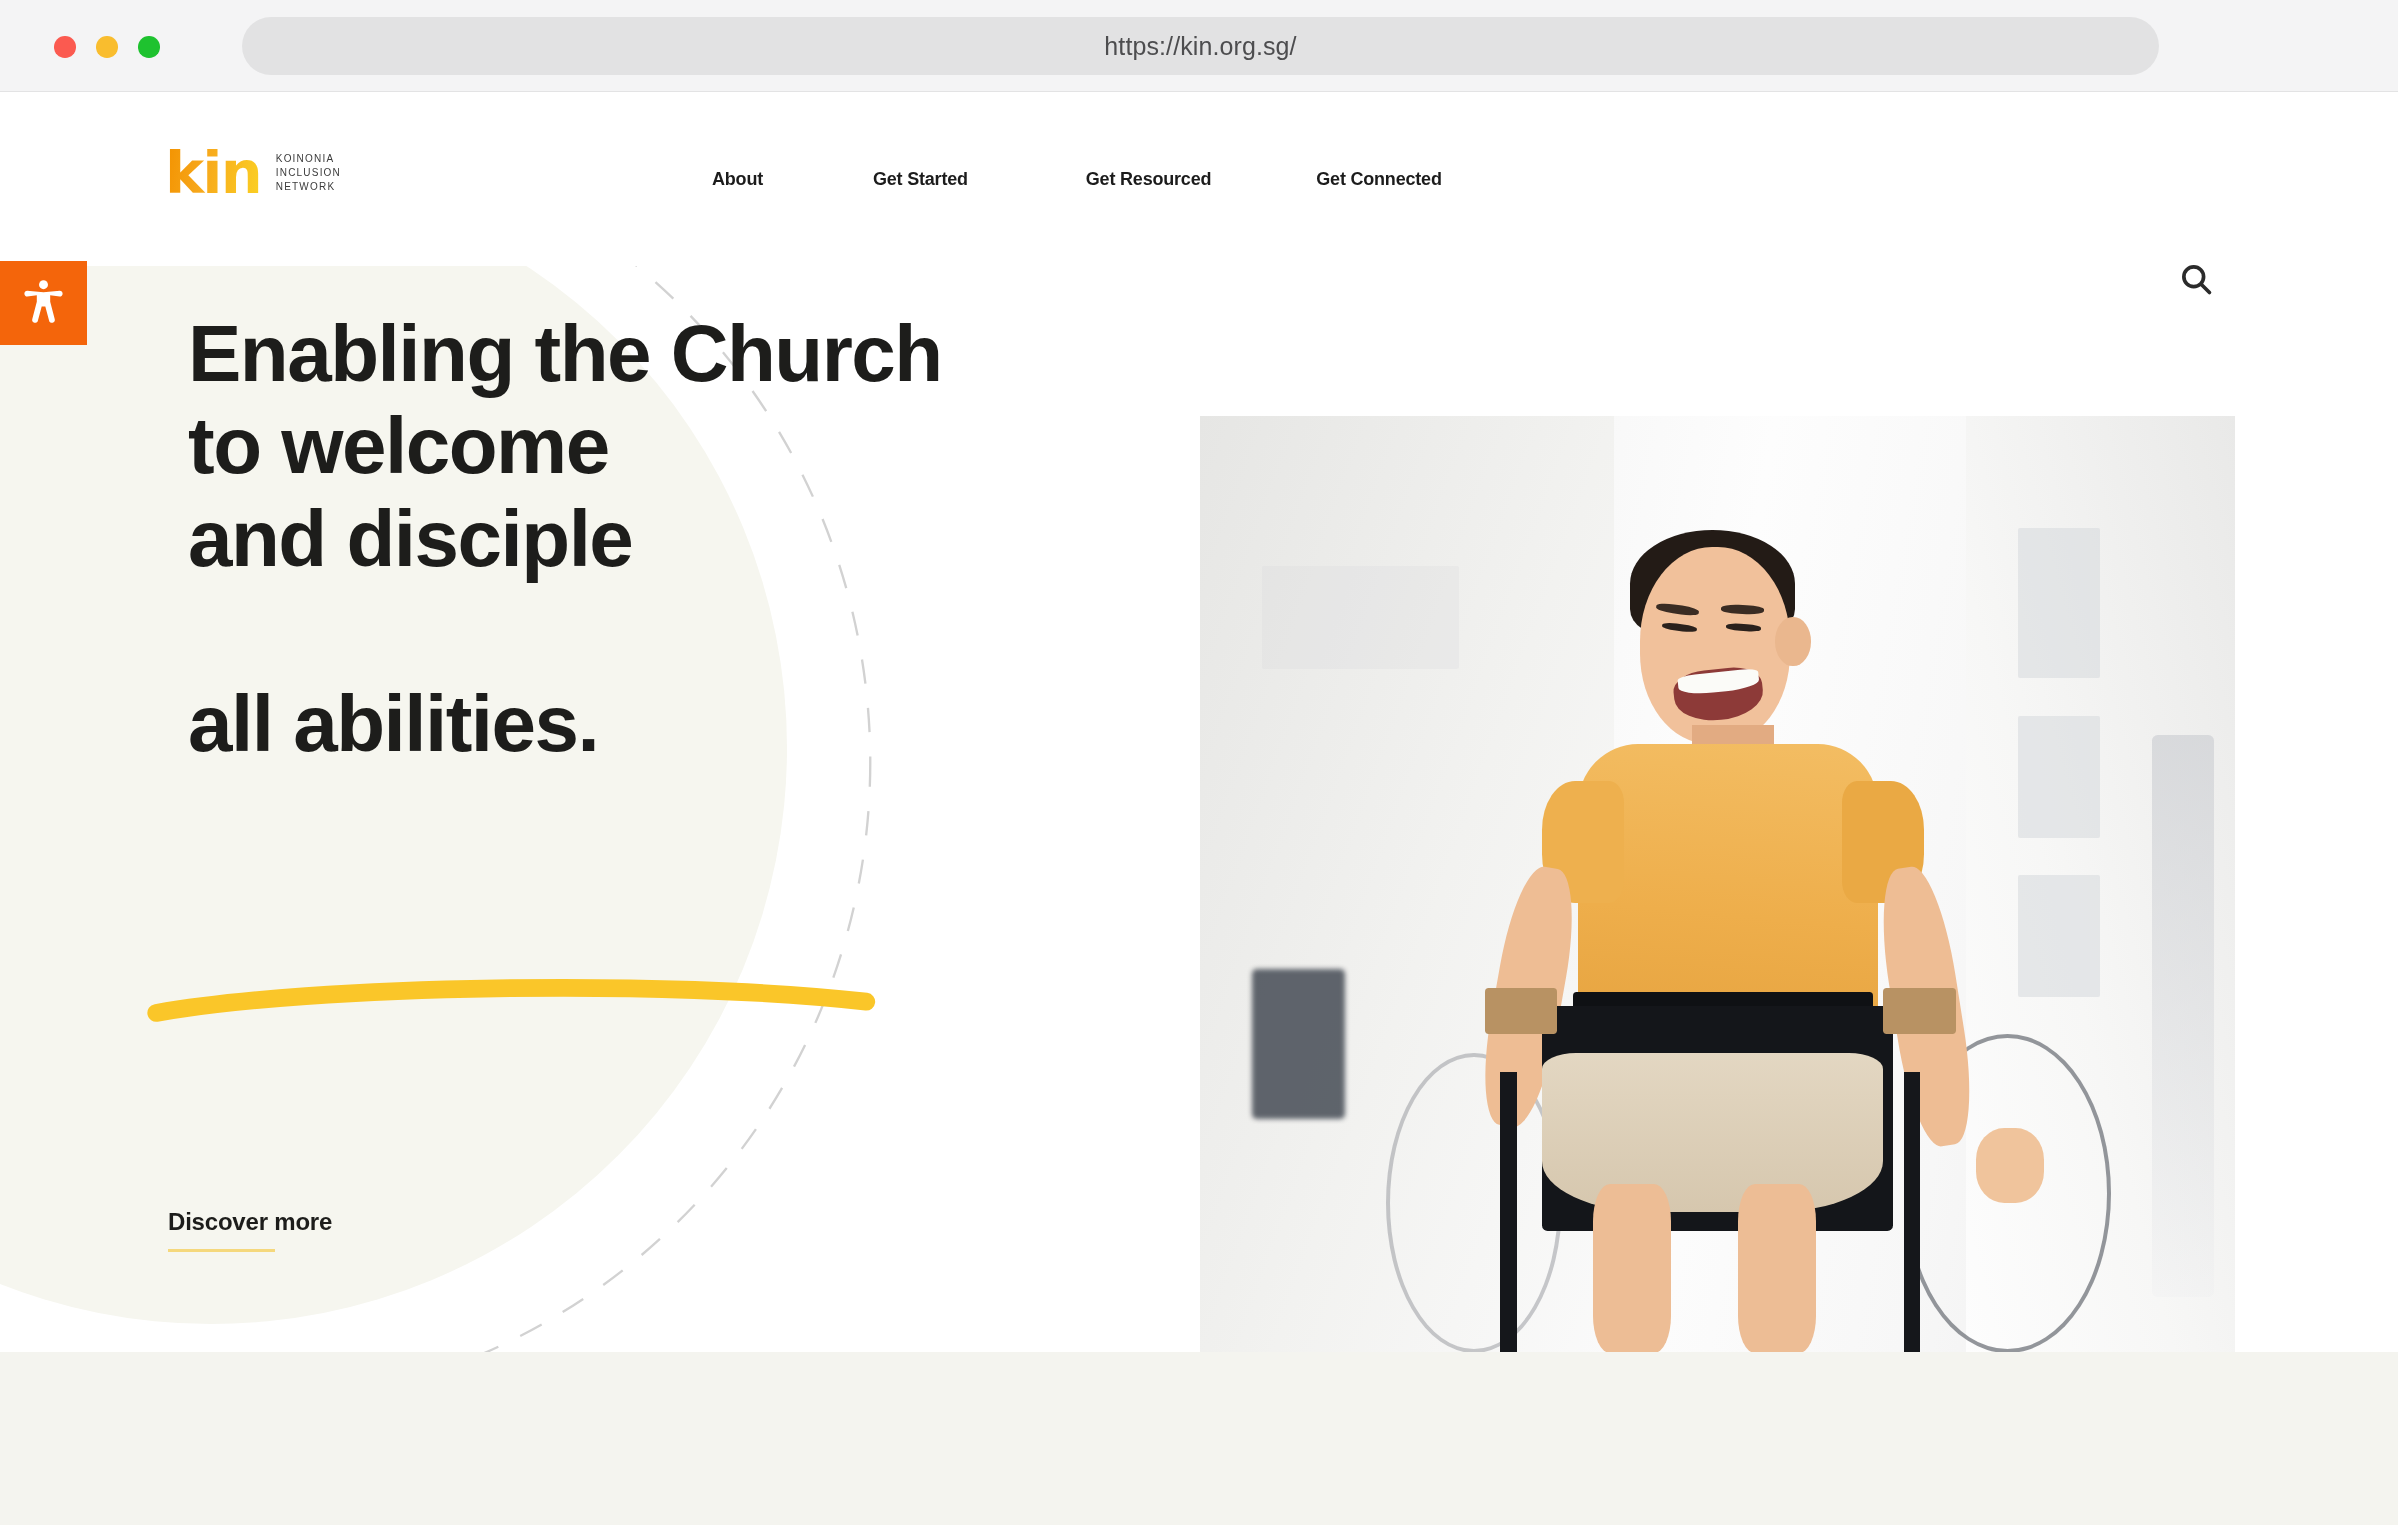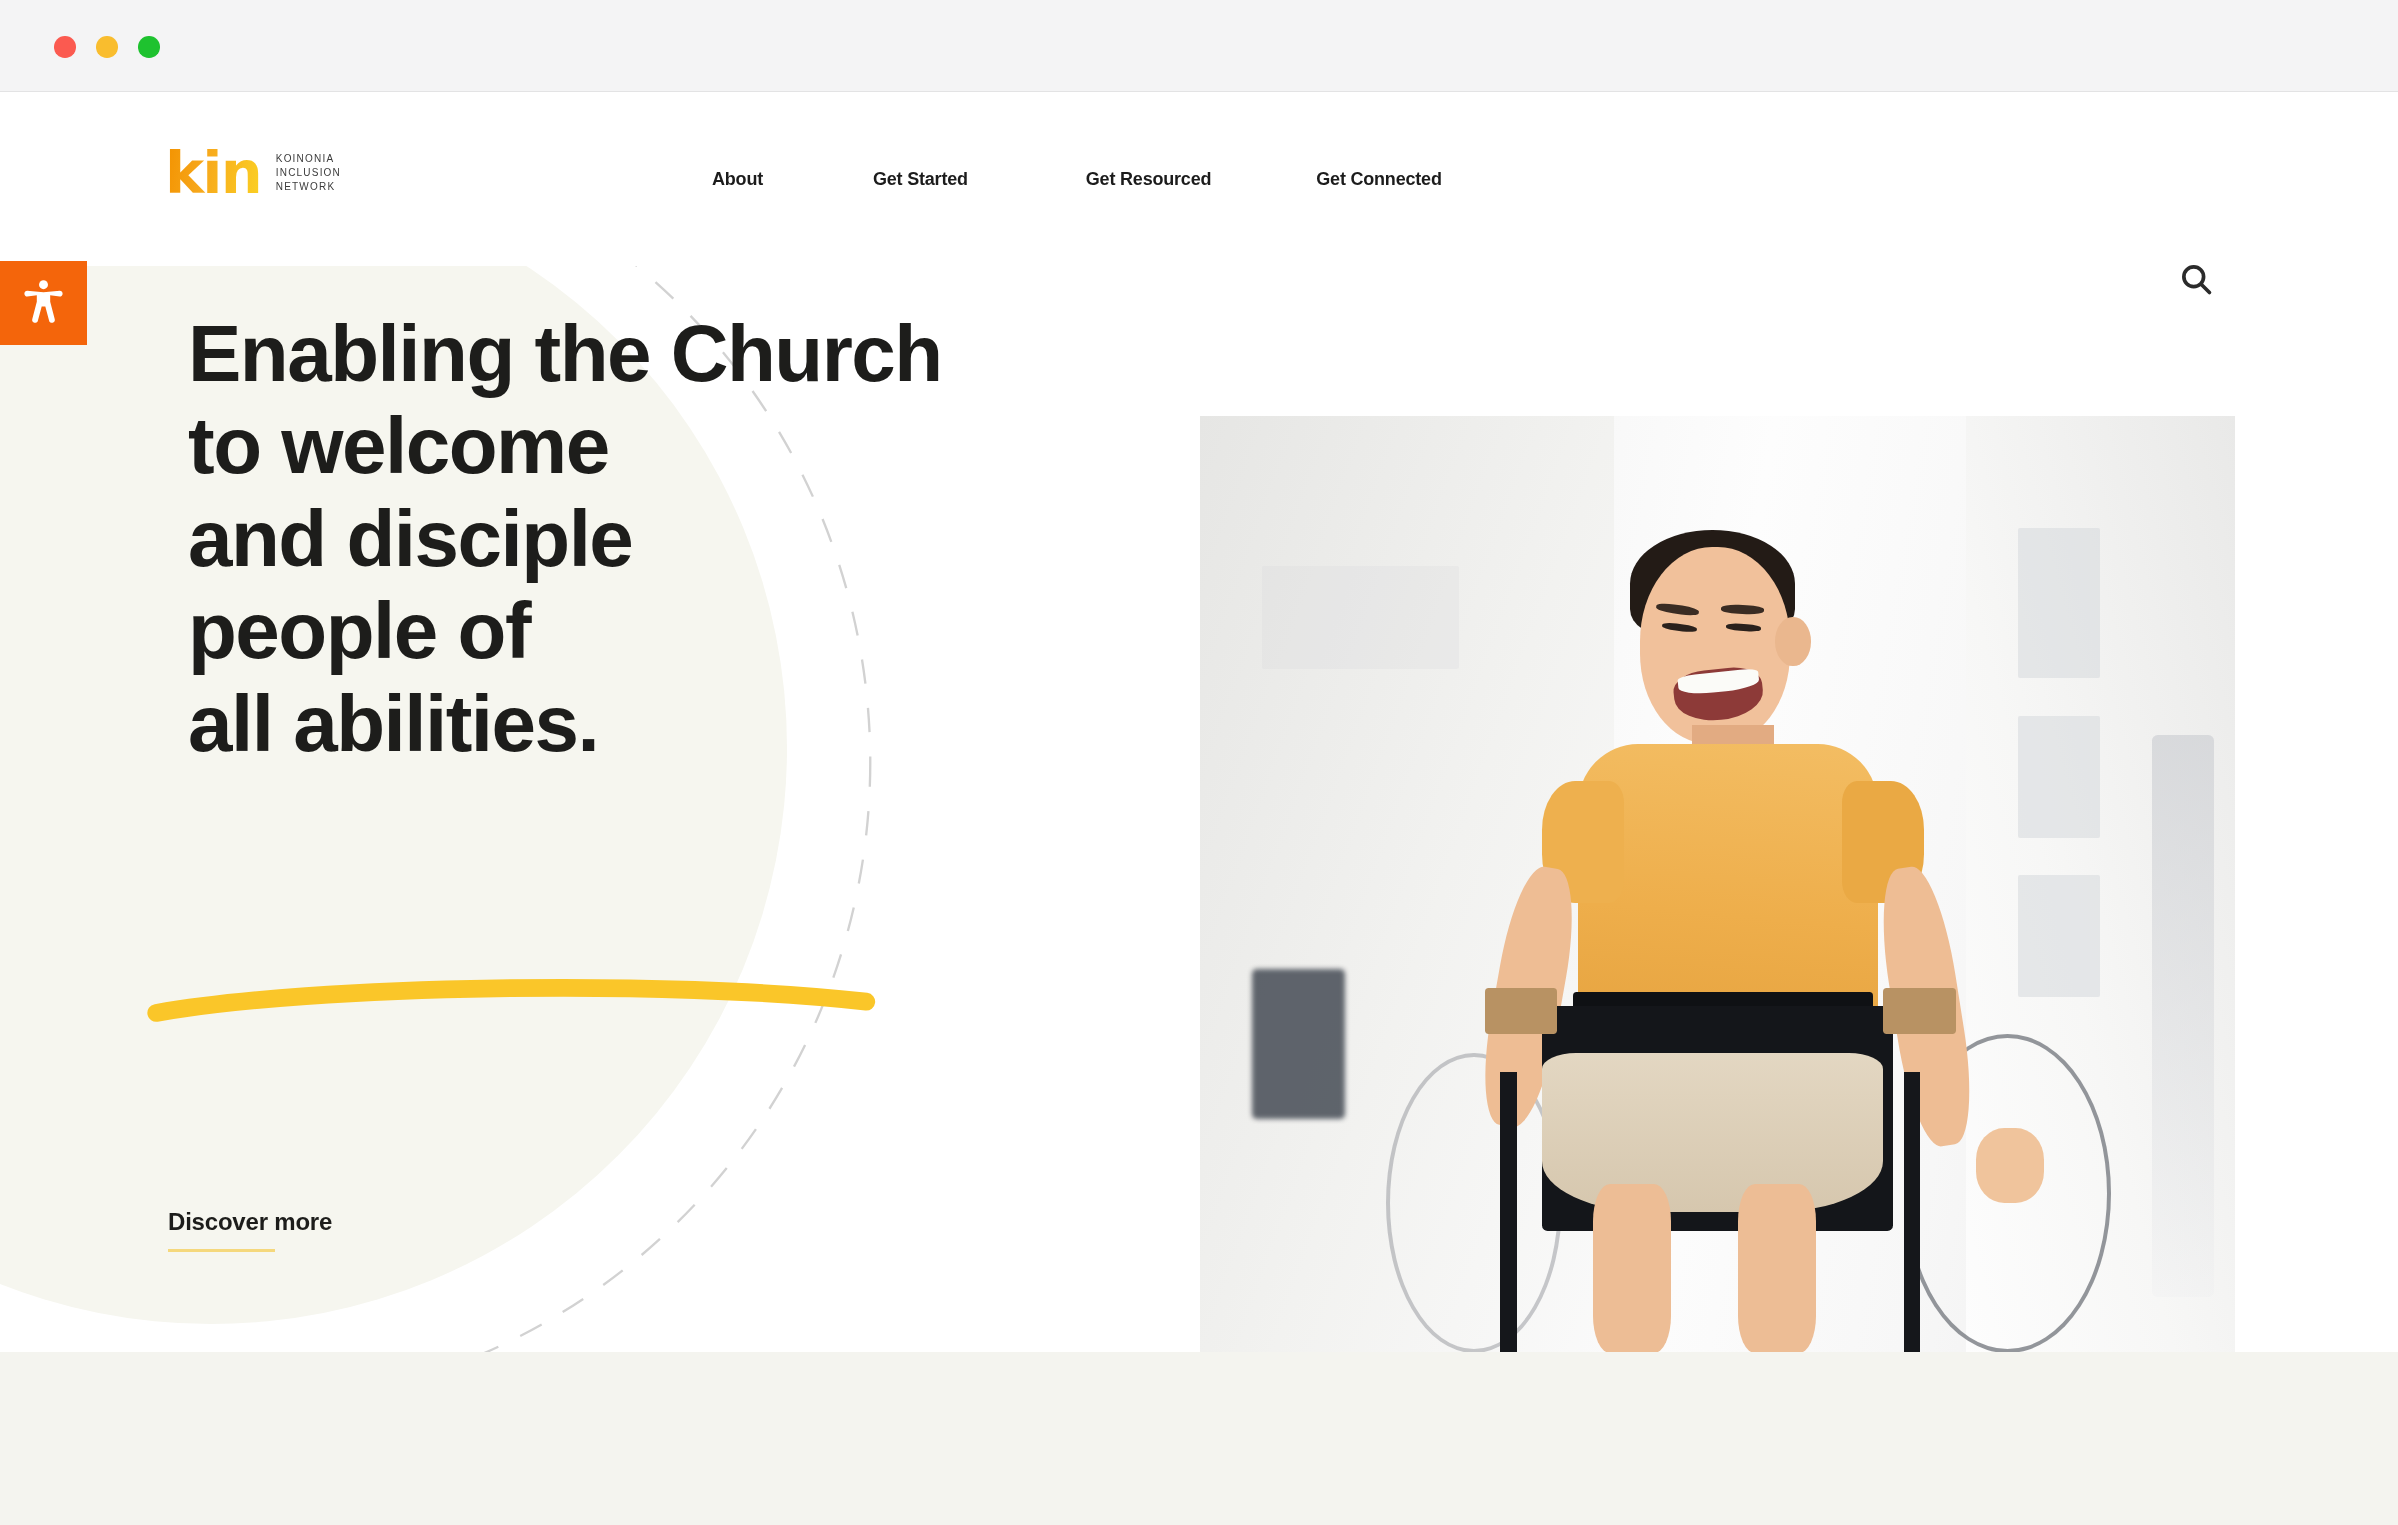--- a/index.html
+++ b/index.html
@@ -477,20 +477,23 @@
 </style>
 </head>
 <body>
 
 <div class="browser-chrome">
   <div class="traffic-lights">
     <span class="traffic-dot dot-red"></span>
     <span class="traffic-dot dot-yellow"></span>
     <span class="traffic-dot dot-green"></span>
   </div>
+  <div class="url-bar">
+    <span class="url-text">https://kin.org.sg/</span>
+  </div>
 </div>
 
 <div class="page">
 
   <div class="top-yellow-dot"></div>
 
   <div class="site-header">
 
     <div class="logo">
       <span class="logo-mark">kin</span>
@@ -534,21 +537,21 @@
 
     <svg class="hero-dashed" viewBox="0 0 1480 1480">
       <circle cx="740" cy="740" r="688"></circle>
     </svg>
 
     <div class="hero-text">
       <h1 class="hero-title">
         <span>Enabling the Church</span><br>
         <span>to welcome</span><br>
         <span>and disciple</span><br>
-        <span>people of</span><br>
+        <br>
         <span>all abilities.</span>
       </h1>
     </div>
 
     <svg class="hero-underline" viewBox="0 0 790 70">
       <path d="M12 52 C 180 22, 560 16, 770 40"></path>
     </svg>
 
     <a class="discover-link" href="#">
       <span class="discover-label">Discover more</span>

